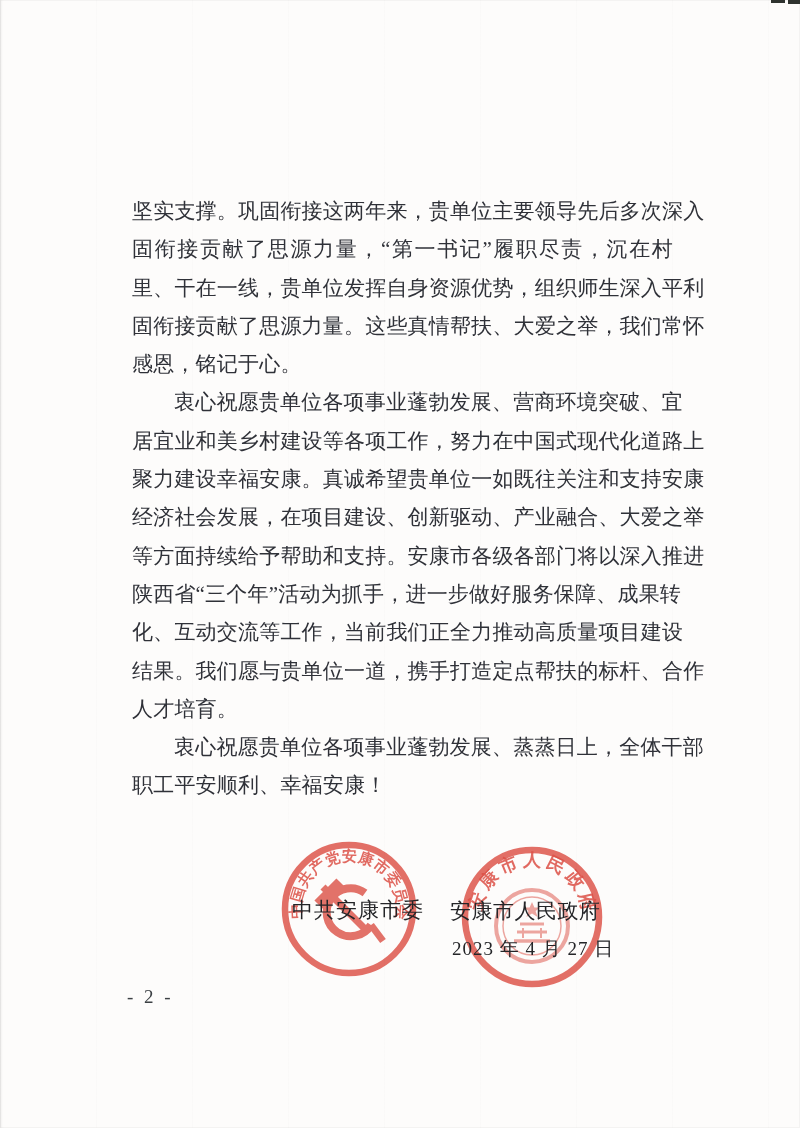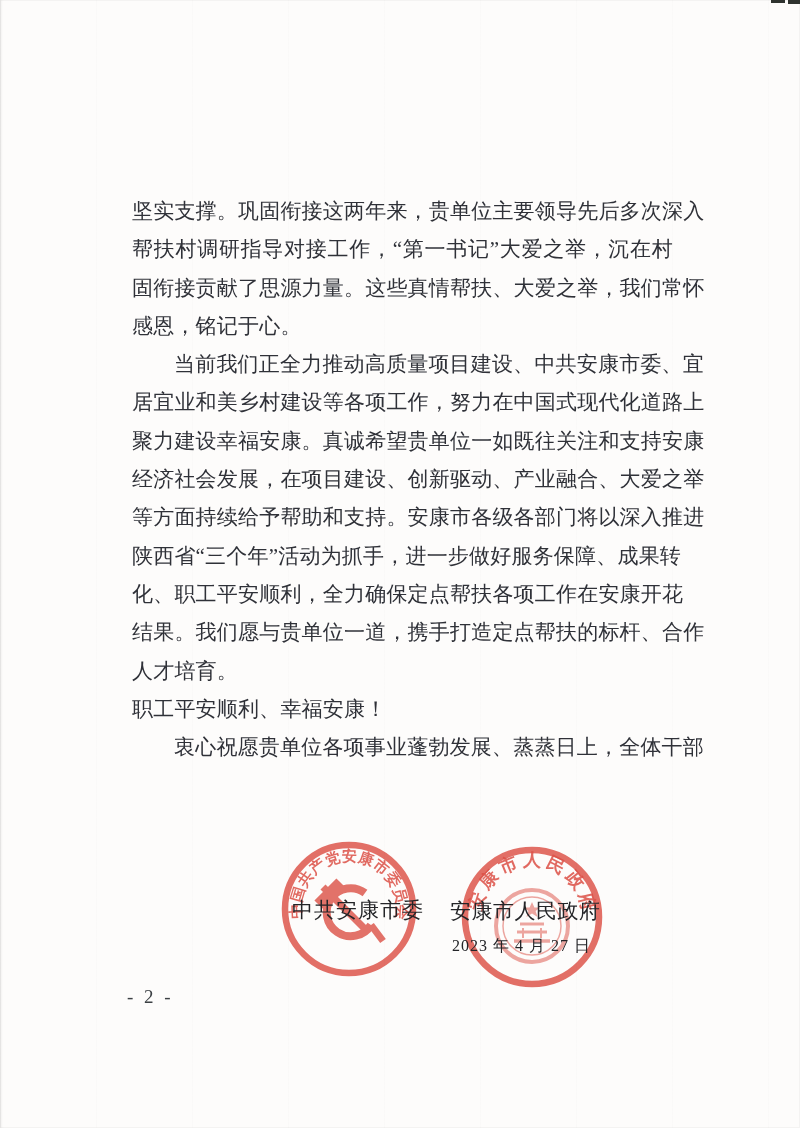--- a/index.html
+++ b/index.html
@@ -32,21 +32,21 @@
   .bline.short{text-align:right;text-align-last:left;}
   .bline.indent{padding-left:42px;}
 
   
   .sig{
     position:absolute;color:#242528;white-space:nowrap;
     font-family:"Liberation Serif","DejaVu Serif",serif;
   }
   .sig-party{left:292px;top:896px;font-size:21px;letter-spacing:1px;}
   .sig-gov{left:450px;top:897px;font-size:21px;letter-spacing:0.5px;}
-  .sig-date{left:452px;top:936px;font-size:16px;letter-spacing:1px;}
+  .sig-date{left:452px;top:936px;font-size:19px;letter-spacing:1px;}
 
   
   .seal{position:absolute;mix-blend-mode:multiply;}
   .seal-party{left:269px;top:829px;width:160px;height:160px;}
   .seal-gov{left:447px;top:832px;width:170px;height:170px;}
   .seal text{font-family:"Liberation Serif","DejaVu Serif",serif;font-weight:bold;}
 
   
   .page-number{
     position:absolute;left:127px;top:986px;
@@ -57,34 +57,35 @@
 </head>
 <body>
 
 <div class="page">
 
   <div class="corner-mark cm1"></div>
   <div class="corner-mark cm2"></div>
 
   <div class="body-text">
     <div class="bline">坚实支撑。巩固衔接这两年来，贵单位主要领导先后多次深入</div>
-    <div class="bline">帮扶村调研指导对接工作，“第一书记”大爱之举，沉在村</div>
+    <div class="bline">固衔接贡献了思源力量，“第一书记”履职尽责，沉在村</div>
+    <div class="bline">里、干在一线，贵单位发挥自身资源优势，组织师生深入平利</div>
     <div class="bline">固衔接贡献了思源力量。这些真情帮扶、大爱之举，我们常怀</div>
     <div class="bline short">感恩，铭记于心。</div>
-    <div class="bline indent">当前我们正全力推动高质量项目建设、中共安康市委、宜</div>
+    <div class="bline indent">衷心祝愿贵单位各项事业蓬勃发展、营商环境突破、宜</div>
     <div class="bline">居宜业和美乡村建设等各项工作，努力在中国式现代化道路上</div>
     <div class="bline">聚力建设幸福安康。真诚希望贵单位一如既往关注和支持安康</div>
     <div class="bline">经济社会发展，在项目建设、创新驱动、产业融合、大爱之举</div>
     <div class="bline">等方面持续给予帮助和支持。安康市各级各部门将以深入推进</div>
     <div class="bline">陕西省“三个年”活动为抓手，进一步做好服务保障、成果转</div>
-    <div class="bline">化、职工平安顺利，全力确保定点帮扶各项工作在安康开花</div>
+    <div class="bline">化、互动交流等工作，当前我们正全力推动高质量项目建设</div>
     <div class="bline">结果。我们愿与贵单位一道，携手打造定点帮扶的标杆、合作</div>
     <div class="bline short">人才培育。</div>
+    <div class="bline indent">衷心祝愿贵单位各项事业蓬勃发展、蒸蒸日上，全体干部</div>
     <div class="bline short">职工平安顺利、幸福安康！</div>
-    <div class="bline indent">衷心祝愿贵单位各项事业蓬勃发展、蒸蒸日上，全体干部</div>
   </div>
 
   <svg class="seal seal-party" viewBox="0 0 160 160" aria-hidden="true">
     <g stroke="#de5147" fill="none" opacity="0.82">
       <circle cx="80" cy="80" r="64" stroke-width="6.5"></circle>
     </g>
     <defs>
       <path id="party-arc" d="M 33.6 92.4 A 48 48 0 1 1 126.4 92.4" fill="none"></path>
     </defs>
     <text font-size="15" fill="#de5147" opacity="0.85" letter-spacing="0.5">

